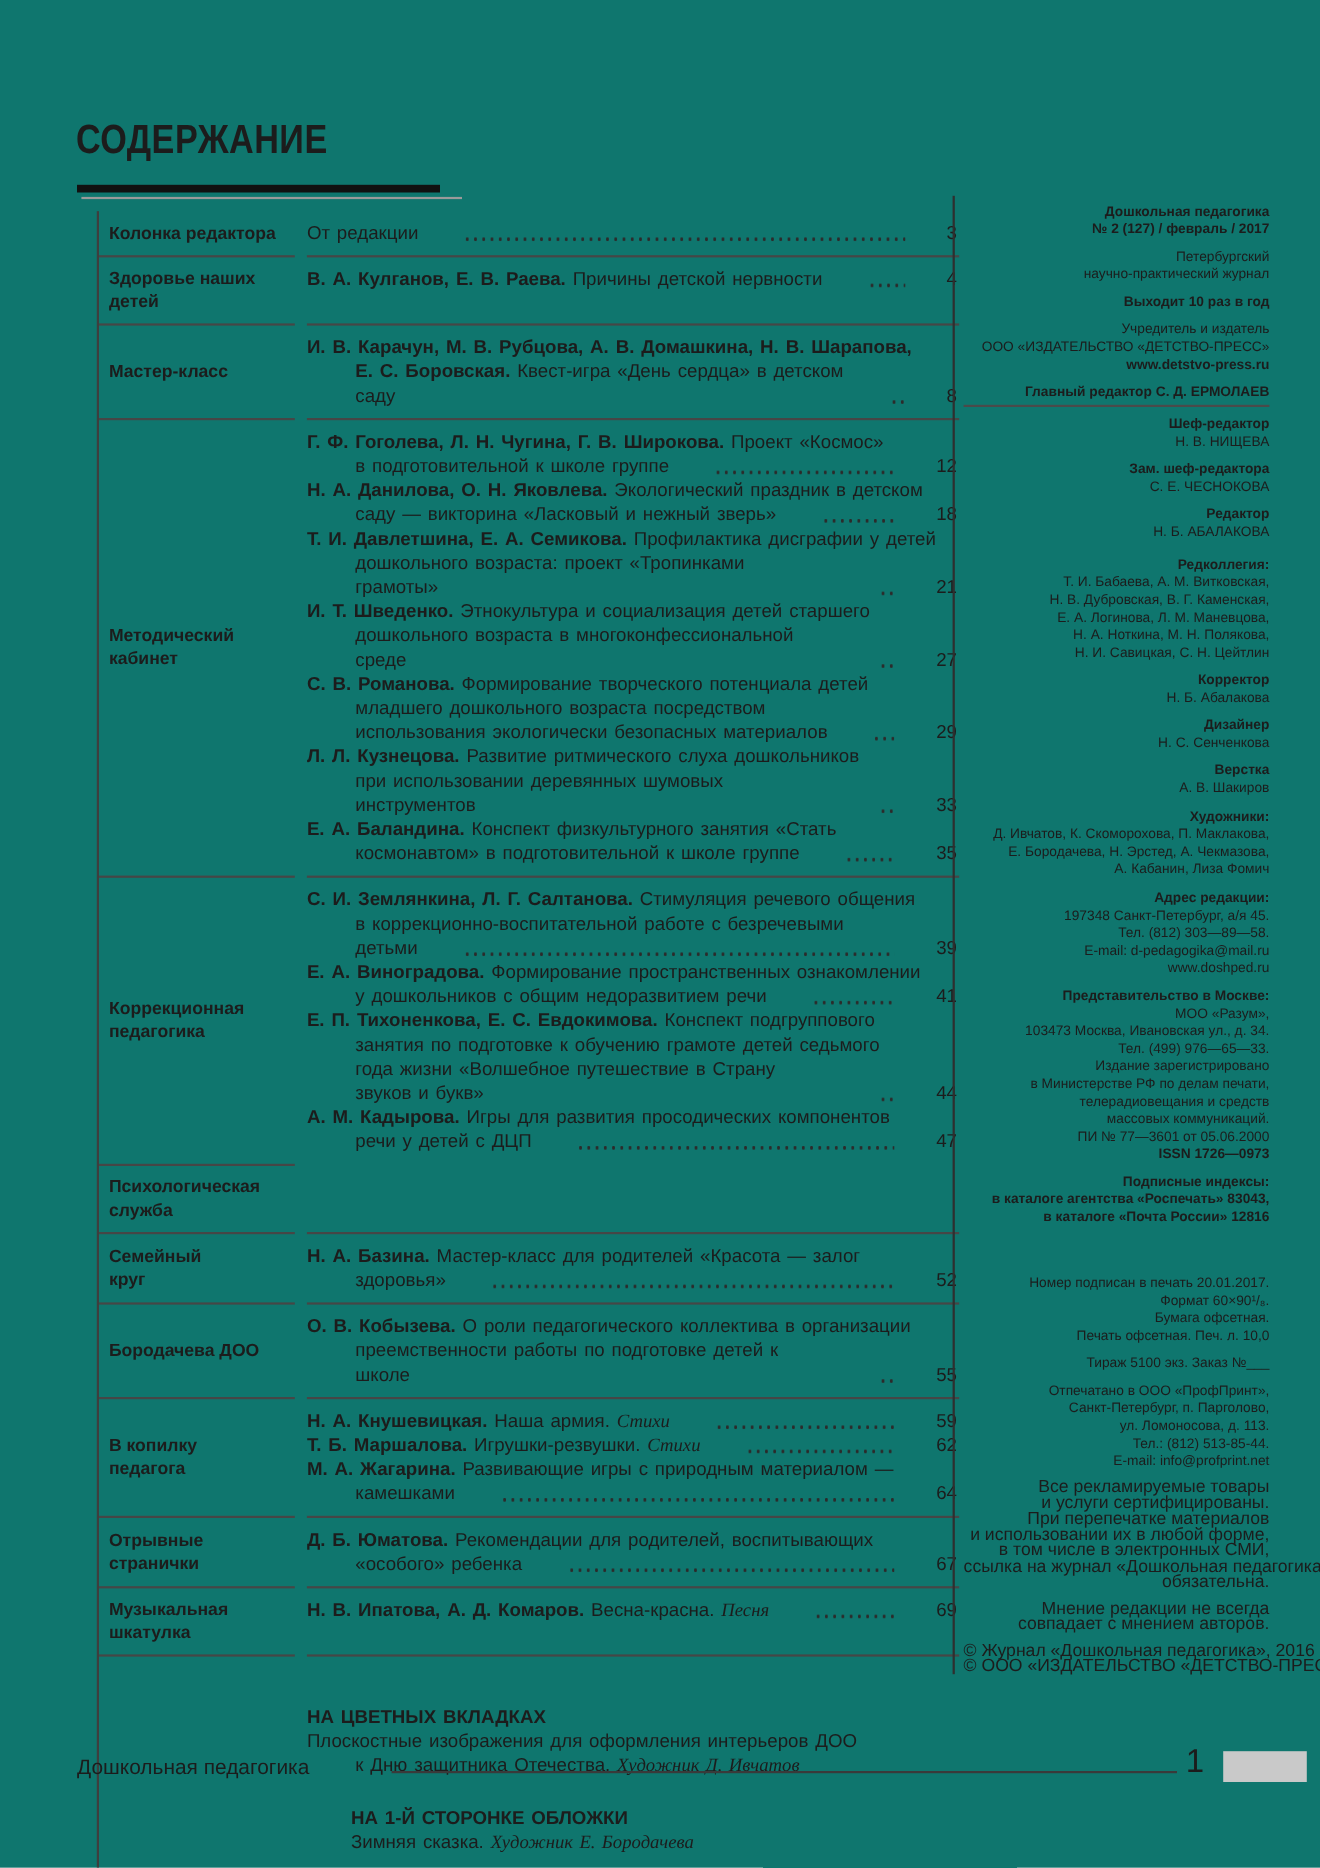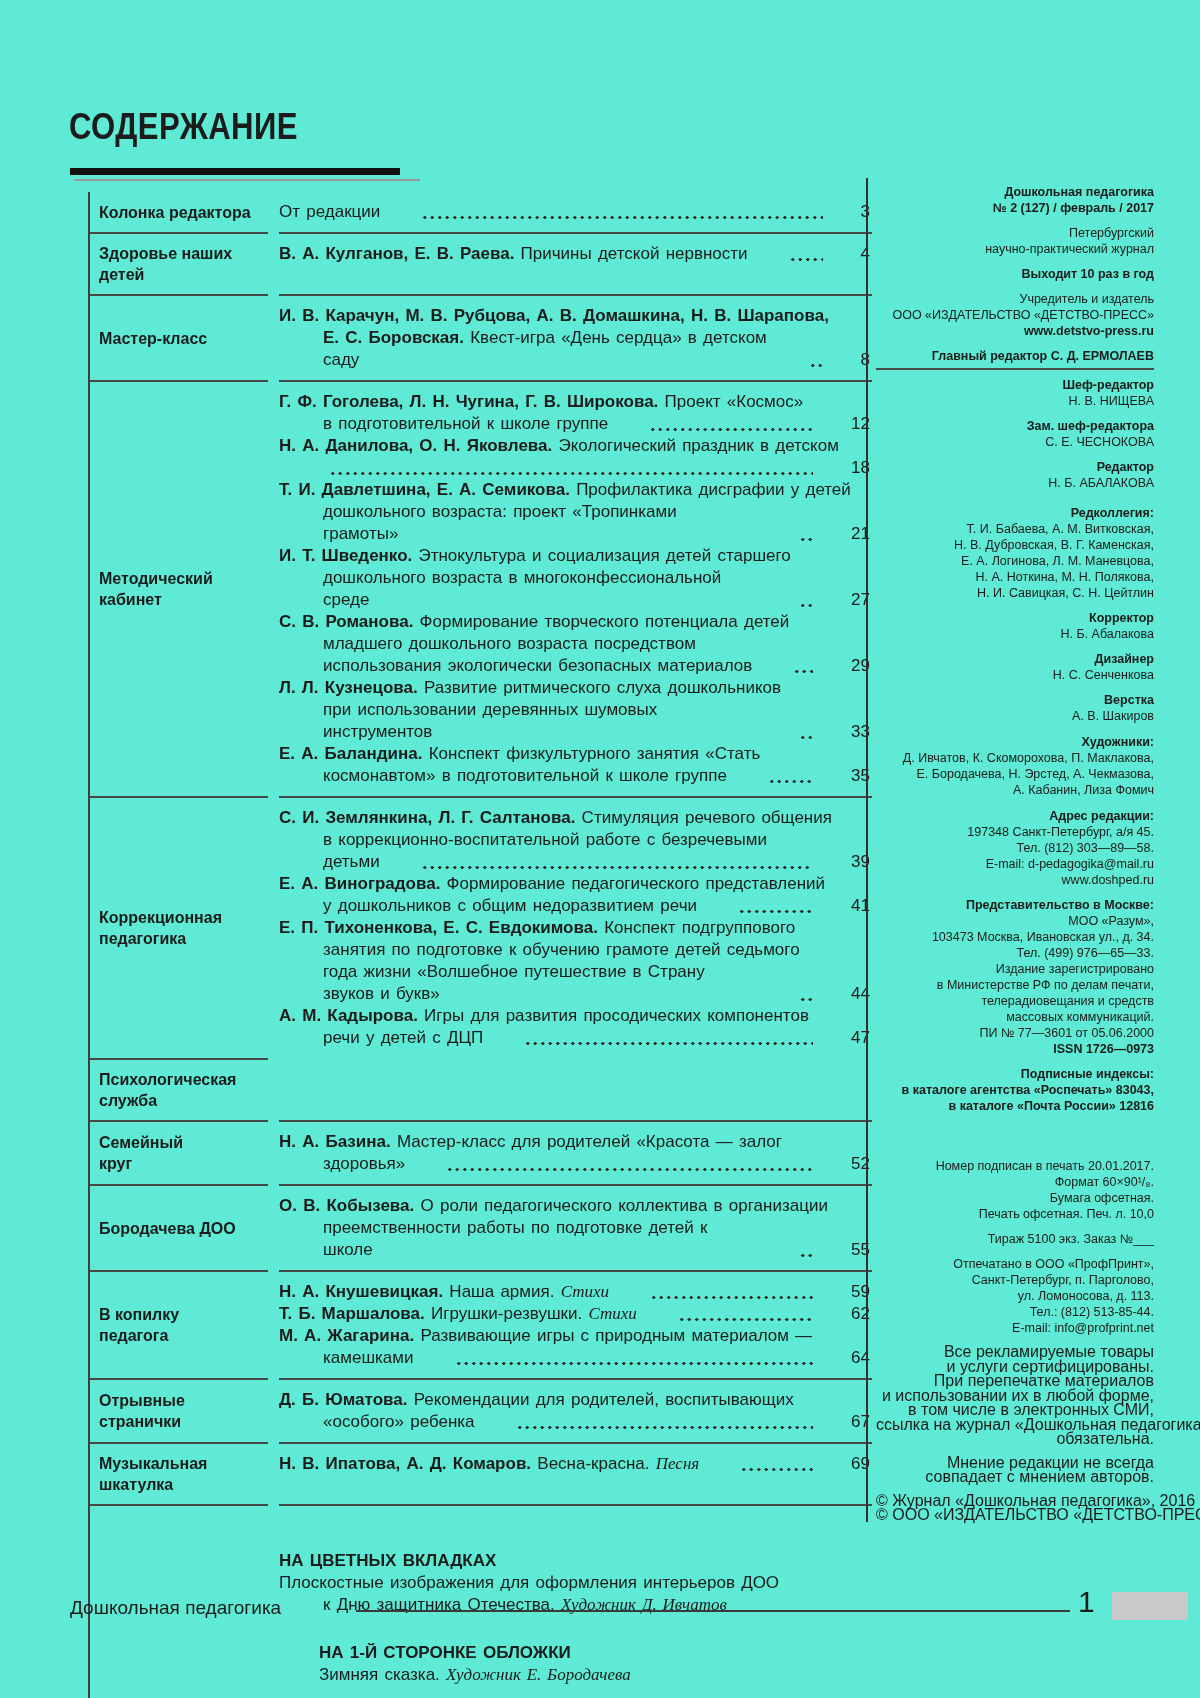--- a/index.html
+++ b/index.html
@@ -1,18 +1,18 @@
 <!DOCTYPE html>
 <html lang="ru"><head>
 <meta charset="utf-8">
 <style>
   html,body { margin:0; padding:0; background:#e8e8e8; }
   .page {
     position:relative; width:1200px; height:1698px; margin:0 auto;
-    background:#5eead4; font-family:"Liberation Sans", sans-serif; color:#1c1c1c;
+    background:#0f766e; font-family:"Liberation Sans", sans-serif; color:#1c1c1c;
     overflow:hidden;
   }
   
   .title {
     position:absolute; left:69px; top:106px; font-size:37px; font-weight:bold;
     letter-spacing:.5px; transform:scaleX(.84); transform-origin:left top; white-space:nowrap;
   }
   .rule-thick { position:absolute; left:70px; top:168px; width:330px; height:7px; background:#111; }
   .rule-thin  { position:absolute; left:74px; top:179px; width:346px; height:2px; background:#9a9a9a; }
 
@@ -121,20 +121,21 @@
             <div class="tl"><span class="seg-b">Г. Ф. Гоголева, Л. Н. Чугина, Г. В. Широкова.</span><span class="seg-n"> Проект «Космос»</span></div>
             <div class="tl ind tline">
               <span class="segs"><span class="seg-n">в подготовительной к школе группе </span></span>
               <span class="dots"></span>
               <span class="pg">12</span>
             </div>
           </div>
           <div class="toc-entry">
             <div class="tl"><span class="seg-b">Н. А. Данилова, О. Н. Яковлева.</span><span class="seg-n"> Экологический праздник в детском</span></div>
             <div class="tl ind tline">
+              <span class="segs"><span class="seg-n">саду — викторина «Ласковый и нежный зверь»</span></span>
               <span class="dots"></span>
               <span class="pg">18</span>
             </div>
           </div>
           <div class="toc-entry">
             <div class="tl"><span class="seg-b">Т. И. Давлетшина, Е. А. Семикова.</span><span class="seg-n"> Профилактика дисграфии у детей</span></div>
             <div class="tl ind tline">
               <span class="segs"><span class="seg-n">дошкольного возраста: проект «Тропинками грамоты»</span></span>
               <span class="dots"></span>
               <span class="pg">21</span>
@@ -184,21 +185,21 @@
           <div class="toc-entry">
             <div class="tl"><span class="seg-b">С. И. Землянкина, Л. Г. Салтанова.</span><span class="seg-n"> Стимуляция речевого общения</span></div>
             <div class="tl ind"><span class="seg-n">в коррекционно-воспитательной работе с безречевыми</span></div>
             <div class="tl ind tline">
               <span class="segs"><span class="seg-n">детьми</span></span>
               <span class="dots"></span>
               <span class="pg">39</span>
             </div>
           </div>
           <div class="toc-entry">
-            <div class="tl"><span class="seg-b">Е. А. Виноградова.</span><span class="seg-n"> Формирование педагогического представлений</span></div>
+            <div class="tl"><span class="seg-b">Е. А. Виноградова.</span><span class="seg-n"> Формирование пространственных ознакомлении</span></div>
             <div class="tl ind tline">
               <span class="segs"><span class="seg-n">у дошкольников с общим недоразвитием речи </span></span>
               <span class="dots"></span>
               <span class="pg">41</span>
             </div>
           </div>
           <div class="toc-entry">
             <div class="tl"><span class="seg-b">Е. П. Тихоненкова, Е. С. Евдокимова.</span><span class="seg-n"> Конспект подгруппового</span></div>
             <div class="tl ind"><span class="seg-n">занятия по подготовке к обучению грамоте детей седьмого</span></div>
             <div class="tl ind tline">

